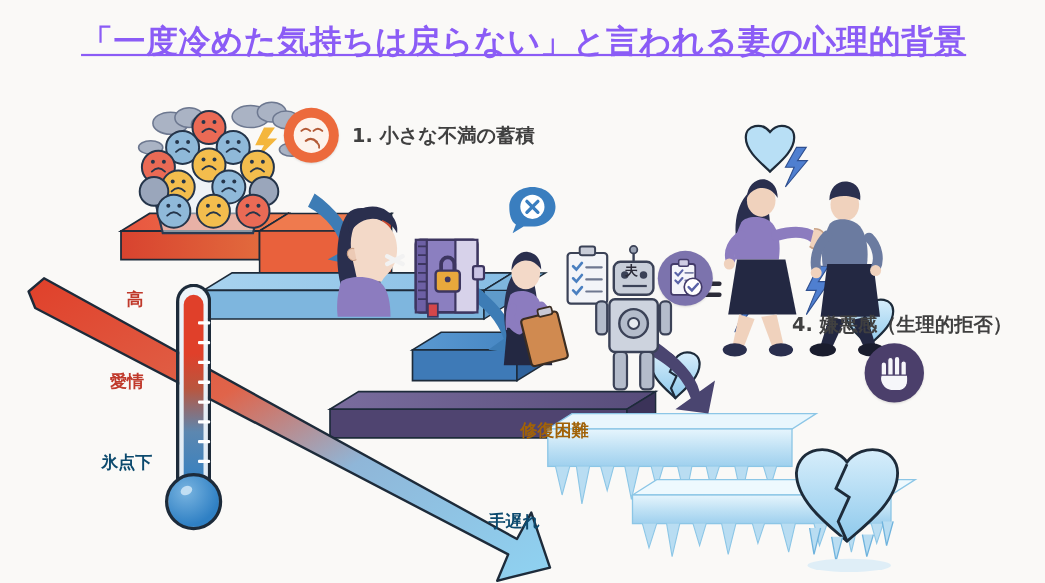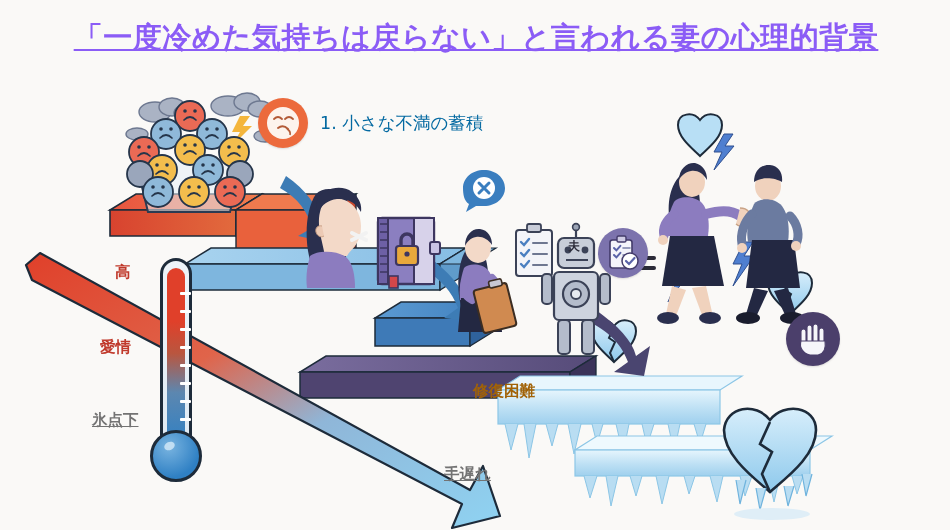--- a/index.html
+++ b/index.html
@@ -14,31 +14,31 @@
 
   
   #title{
     top:18px;left:1px;width:950px;text-align:center;
     font-size:29px;font-weight:bold;color:#8b5cf6;
     letter-spacing:0.5px;white-space:nowrap;text-decoration:underline;
   }
 
   
   .step-label{
-    font-size:17.5px;font-weight:normal;color:#0369a1;white-space:nowrap;
+    font-size:17.5px;font-weight:bold;color:#404040;white-space:nowrap;
   }
   .badge{
     border-radius:50%;display:flex;align-items:center;justify-content:center;
     box-shadow:0 1px 2px rgba(0,0,0,.12);
   }
 
   
   .anno{font-size:15.5px;font-weight:bold;white-space:nowrap;}
   .anno.red{color:#c0392b;}
-  .anno.blue{color:#737373;text-decoration:underline;}
+  .anno.blue{color:#0c4a6e;}
   .anno.dark{color:#a16207;font-family:Liberation Mono, monospace;}
   .anno.husband{font-size:12px;color:#2b2b38;}
 
   
   #thermo{left:150px;top:258px;width:52px;height:235px;}
   .th-tube{
     position:absolute;left:10px;top:0;width:32px;height:190px;
     background:linear-gradient(#eef4f9,#dfeaf4);
     border:3px solid #1d2b3a;border-bottom:none;
     border-radius:16px 16px 0 0;box-sizing:border-box;
@@ -416,20 +416,21 @@
       <g stroke="#5a63a8" stroke-width="2" fill="none" stroke-linecap="round">
         <path d="M9,14 l2.4,2.4 l4,-4.6"></path>
           <path d="M9,21 l2.4,2.4 l4,-4.6"></path>
       </g>
       <path d="M18,14 h7 M18,21 h7" stroke="#7a80a8" stroke-width="1.6" stroke-linecap="round"></path>
       <circle cx="25" cy="27" r="8" fill="#ffffff" stroke="#433b6a" stroke-width="1.5"></circle>
       <path d="M21,27 l3,3 l5.5,-6" stroke="#5a63a8" stroke-width="2.2" fill="none" stroke-linecap="round"></path>
     </svg>
   </div>
 
+  <div class="abs step-label" style="left:720px;top:283px;">4. 嫌悪感（生理的拒否）</div>
   <div class="abs badge" style="left:786px;top:312px;width:54px;height:54px;background:#4b3f6b;">
     <svg width="32" height="36" viewBox="0 0 32 36">
       <g fill="#f6f6fa" stroke="#4b3f6b" stroke-width="1.1">
         <rect x="4" y="8" width="5" height="16" rx="2.5"></rect>
         <rect x="10" y="4" width="5" height="20" rx="2.5"></rect>
         <rect x="16" y="3" width="5" height="21" rx="2.5"></rect>
         <rect x="22" y="7" width="5" height="17" rx="2.5"></rect>
         <path d="M4,20 c-2,6 2,13 9,14 l8,0 c6,-1 8,-7 7,-14 Z"></path>
       </g>
     </svg>

